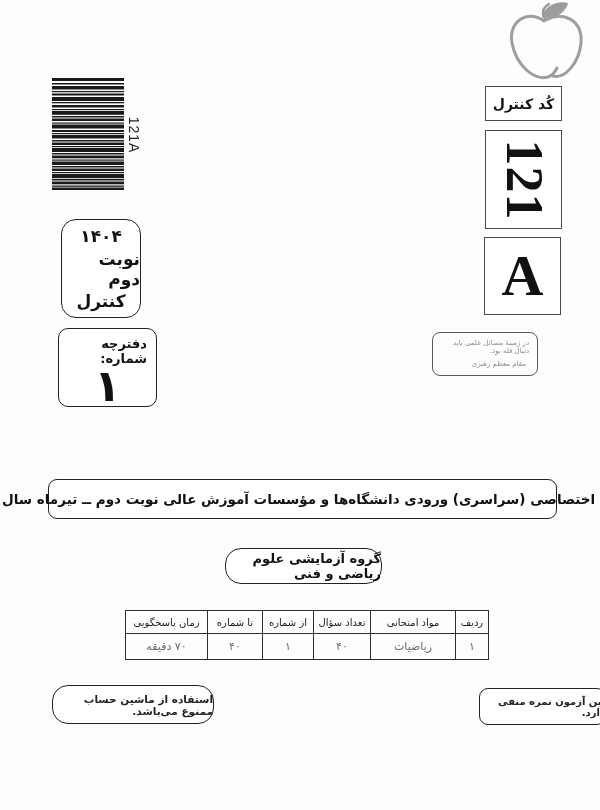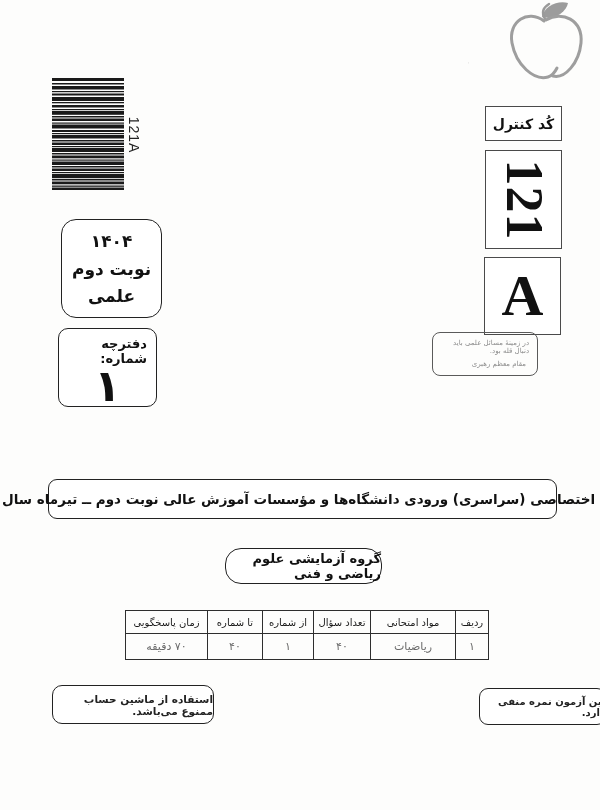--- a/index.html
+++ b/index.html
@@ -2,58 +2,58 @@
 <html lang="fa"><head>
 <meta charset="utf-8">
 <style>
   html,body{margin:0;padding:0;background:#e8e8e8;}
   .page{
     position:relative;width:600px;height:810px;background:#fdfdfc;
     font-family:"DejaVu Sans",sans-serif;color:#111;overflow:hidden;
     margin:0 auto;
   }
   .abs{position:absolute;}
-  .box{border:1.4px solid #4a4a4a;background:#fff;display:flex;align-items:center;justify-content:center;margin-top:20px;}
+  .box{border:1.4px solid #4a4a4a;background:#fff;display:flex;align-items:center;justify-content:center;}
   .rbox{border:1.6px solid #222;border-radius:12px;background:#fff;}
   
   .kod-box{left:485px;top:86px;width:75px;height:33px;font-size:14px;font-weight:700;direction:rtl;}
   .code121-box{left:485px;top:130px;width:75px;height:97px;}
   .code121{transform:rotate(90deg);font-family:"Liberation Serif",serif;font-weight:700;font-size:52px;line-height:1;letter-spacing:1px;}
   .aletter-box{left:484px;top:237px;width:75px;height:76px;}
   .aletter{font-family:"Liberation Serif",serif;font-weight:700;font-size:58px;line-height:1;}
   .quote-box{left:432px;top:332px;width:106px;height:44px;border:1px solid #5a5a5a;border-radius:8px;
     direction:rtl;text-align:right;padding:7px 8px 4px 4px;box-sizing:border-box;
     font-size:7px;color:#8b8b8b;line-height:1.1;}
   .quote-box .attr{margin-top:6px;margin-right:3px;}
   
   .logo{left:468px;top:0px;width:130px;height:88px;}
   
   .barcode{left:52px;top:78px;width:72px;height:112px;}
   .barcode-label-wrap{left:122px;top:103px;width:24px;height:64px;display:flex;align-items:center;justify-content:center;}
   .barcode-label{transform:rotate(90deg);font-family:"Liberation Sans",sans-serif;font-size:14px;color:#222;letter-spacing:1px;white-space:nowrap;}
-  .session-box{left:61px;top:219px;width:101px;height:99px;border-radius:15px;direction:rtl;
+  .session-box{left:61px;top:219px;width:80px;height:99px;border-radius:15px;direction:rtl;
     display:flex;flex-direction:column;align-items:center;justify-content:space-evenly;
     font-weight:700;font-size:17px;padding:4px 0;box-sizing:border-box;}
   .booklet-box{left:58px;top:328px;width:99px;height:79px;border-radius:10px;direction:rtl;
     padding:7px 9px 2px;box-sizing:border-box;}
   .booklet-label{font-weight:700;font-size:13px;text-align:right;}
   .booklet-number{font-weight:700;font-size:44px;text-align:center;line-height:1;margin-top:-2px;}
   
   .title-bar{left:48px;top:479px;width:507px;height:38px;border-radius:9px;direction:rtl;
     display:flex;align-items:center;justify-content:center;font-weight:700;font-size:13.5px;white-space:nowrap;}
   .group-bar{left:225px;top:548px;width:155px;height:34px;border-radius:16px;direction:rtl;
     display:flex;align-items:center;justify-content:center;font-weight:700;font-size:13px;}
   
   .table-wrap{left:125px;top:610px;width:363px;}
   table.exam{border-collapse:collapse;table-layout:fixed;width:363px;direction:rtl;}
   table.exam th,table.exam td{border:1.3px solid #2e2e2e;text-align:center;padding:0;}
   table.exam th{height:22px;font-size:10px;font-weight:400;color:#1a1a1a;}
   table.exam td{height:25px;font-size:11px;font-weight:400;color:#6b6b6b;}
   
-  .note-calc{left:52px;top:685px;width:160px;height:37px;border-radius:10px;border-width:1.5px;direction:rtl;
+  .note-calc{left:52px;top:685px;width:160px;height:37px;border-radius:16px;border-width:1.5px;direction:rtl;
     display:flex;align-items:center;justify-content:center;font-weight:700;font-size:10.5px;color:#222;}
   .note-neg{left:435px;top:688px;width:125px;height:35px;border-radius:9px;direction:rtl;
     display:flex;align-items:center;justify-content:center;font-weight:700;font-size:10px;color:#222;margin-left:44px;}
 </style>
 </head>
 <body>
 
 <div class="page">
 
   <div class="abs logo">
@@ -122,21 +122,21 @@
       </g>
     </svg>
   </div>
   <div class="abs barcode-label-wrap">
     <span class="barcode-label">121A</span>
   </div>
 
   <div class="abs rbox session-box">
     <div>۱۴۰۴</div>
     <div>نوبت دوم</div>
-    <div>علمی</div>
+    <div>کنترل</div>
   </div>
 
   <div class="abs rbox booklet-box">
     <div class="booklet-label">دفترچه شماره:</div>
     <div class="booklet-number">۱</div>
   </div>
 
   <div class="abs rbox title-bar">
     <span>آزمون اختصاصی (سراسری) ورودی دانشگاه‌ها و مؤسسات آموزش عالی نوبت دوم ــ تیرماه سال ۱۴۰۴</span>
   </div>

